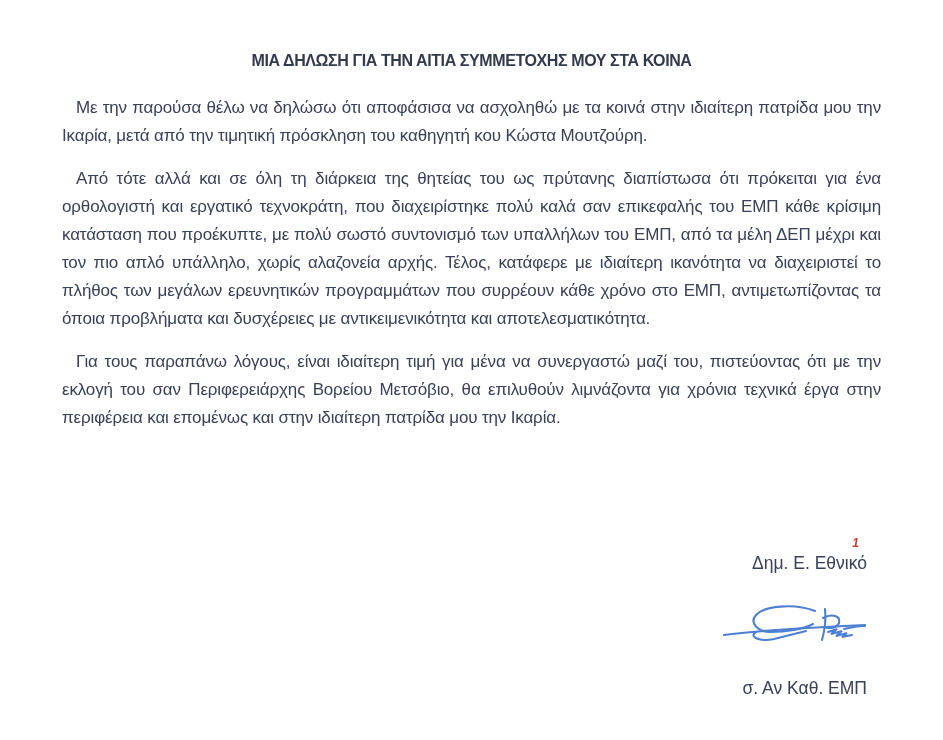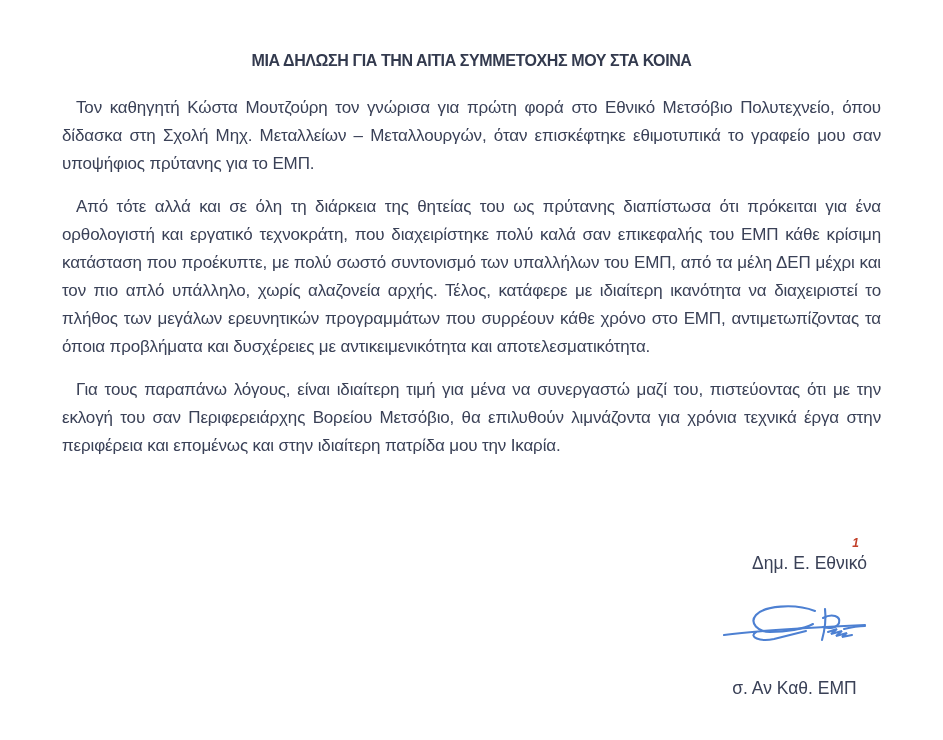--- a/index.html
+++ b/index.html
@@ -58,32 +58,31 @@
   }
   .signature-ink {
     display: block;
     margin: 26px 0 0 auto;
   }
   .sig-role {
     margin-top: 20px;
     font-size: 17.5px;
     line-height: 24px;
     color: #3a4157;
-    text-align: center;
   }
 </style>
 </head>
 <body>
 
 <div class="page">
 
   <h1 class="doc-title">ΜΙΑ ΔΗΛΩΣΗ ΓΙΑ ΤΗΝ ΑΙΤΙΑ ΣΥΜΜΕΤΟΧΗΣ ΜΟΥ ΣΤΑ ΚΟΙΝΑ</h1>
 
   <div class="doc-body">
-    <p>Τον καθηγητή Κώστα Μουτζούρη τον γνώρισα για πρώτη φορά στο Εθνικό Μετσόβιο Πολυτεχνείο, όπου δίδασκα στη Σχολή Μηχ. Μεταλλείων – Μεταλλουργών, όταν επισκέφτηκε εθιμοτυπικά το γραφείο μου σαν υποψήφιος πρύτανης για το ΕΜΠ.</p>
+    <p>Με την παρούσα θέλω να δηλώσω ότι αποφάσισα να ασχοληθώ με τα κοινά στην ιδιαίτερη πατρίδα μου την Ικαρία, μετά από την τιμητική πρόσκληση του καθηγητή κου Κώστα Μουτζούρη.</p>
     <p>Από τότε αλλά και σε όλη τη διάρκεια της θητείας του ως πρύτανης διαπίστωσα ότι πρόκειται για ένα ορθολογιστή και εργατικό τεχνοκράτη, που διαχειρίστηκε πολύ καλά σαν επικεφαλής του ΕΜΠ κάθε κρίσιμη κατάσταση που προέκυπτε, με πολύ σωστό συντονισμό των υπαλλήλων του ΕΜΠ, από τα μέλη ΔΕΠ μέχρι και τον πιο απλό υπάλληλο, χωρίς αλαζονεία αρχής.  Τέλος, κατάφερε με ιδιαίτερη ικανότητα να διαχειριστεί το πλήθος των μεγάλων ερευνητικών προγραμμάτων που συρρέουν κάθε χρόνο στο ΕΜΠ, αντιμετωπίζοντας τα όποια προβλήματα και δυσχέρειες με αντικειμενικότητα και αποτελεσματικότητα.</p>
     <p>Για τους παραπάνω λόγους, είναι ιδιαίτερη τιμή για μένα να συνεργαστώ μαζί του, πιστεύοντας ότι με την εκλογή του σαν Περιφερειάρχης Βορείου Μετσόβιο, θα επιλυθούν λιμνάζοντα για χρόνια τεχνικά έργα στην περιφέρεια και επομένως και στην ιδιαίτερη πατρίδα μου την Ικαρία.</p>
   </div>
 
   <div class="sig-block">
 
     <div class="sig-mark">1</div>
 
     <div class="sig-name">Δημ. Ε. Εθνικό</div>
 

